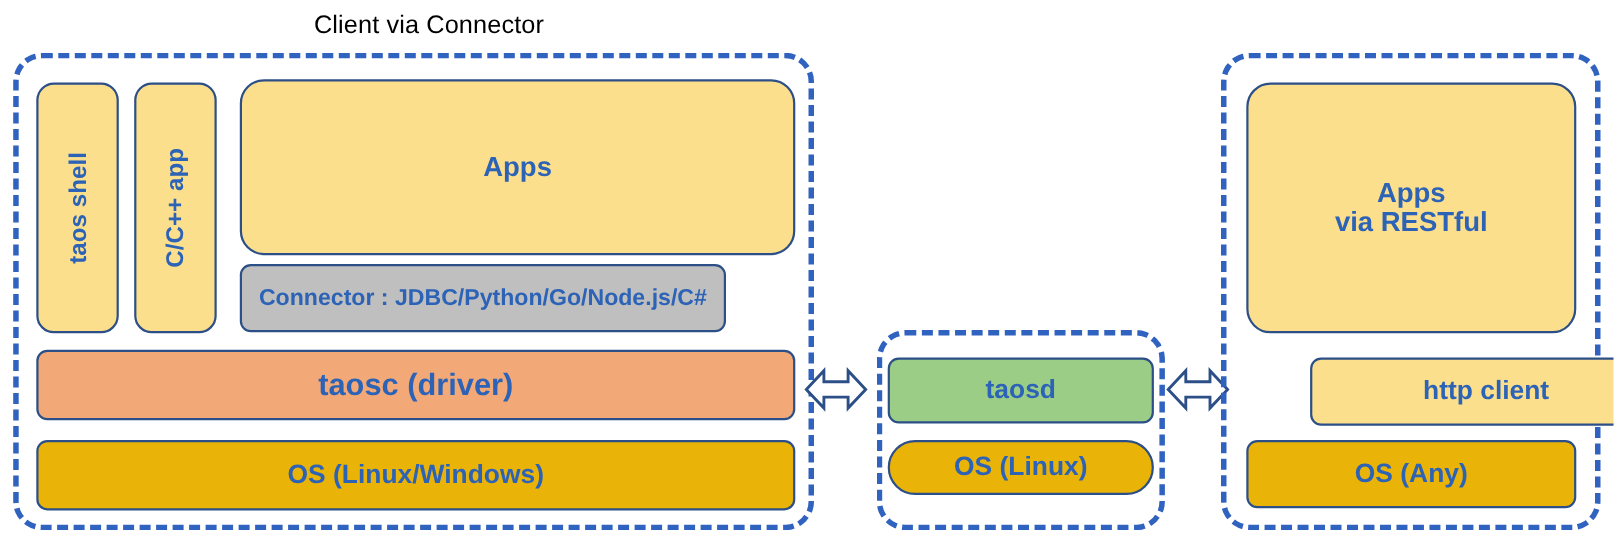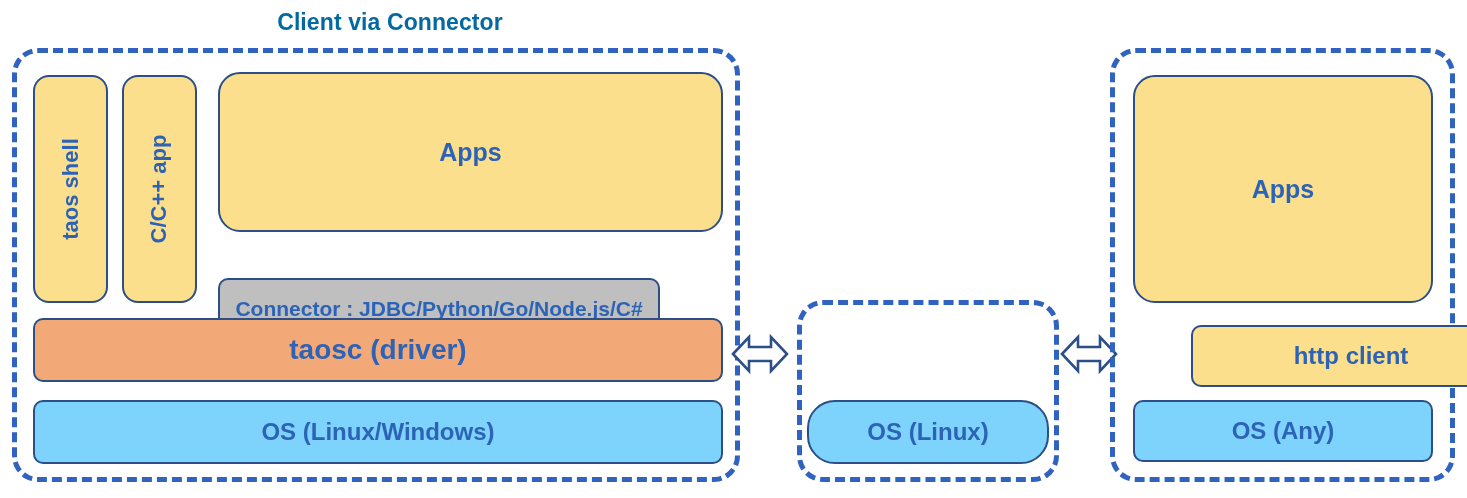--- a/index.html
+++ b/index.html
@@ -15,22 +15,22 @@
     position: relative;
     width: 1467px;
     height: 498px;
     background: #ffffff;
     overflow: hidden;
   }
 
   
   .col-title {
     position: absolute;
-    color: #0369a1;
-    font-weight: bold;
+    color: #000000;
+    font-weight: normal;
     font-size: 23px;
     letter-spacing: 0.1px;
     text-align: center;
     white-space: nowrap;
     line-height: 28px;
   }
   #title-connector { left: 190px; top: 8px; width: 400px; }
   #title-server    { left: 805px; top: 8px; width: 240px; }
   #title-restful   { left: 1110px; top: 8px; width: 340px; }
 
@@ -59,51 +59,51 @@
     color: #2c63b6;
     font-weight: bold;
     font-size: 22px;
     line-height: 26px;
     padding: 2px 6px;
   }
   .box.small-radius { border-radius: 10px; }
   .fill-yellow { background: #fcdf8c; }
   .fill-gray   { background: #bfbfbf; }
   .fill-orange { background: #f3a977; }
-  .fill-blue   { background: #7dd3fc; }
+  .fill-blue   { background: #eab308; }
   .fill-green  { background: #9bcd87; }
 
   
   .box.vertical {
     border-radius: 16px;
   }
   .box.vertical > .vtext {
     transform: rotate(-90deg);
     white-space: nowrap;
     font-size: 22px;
     font-weight: bold;
     color: #2c63b6;
   }
 
   
   #box-taos-shell   { left: 33px;  top: 75px;  width: 75px;  height: 228px; }
   #box-cpp-app      { left: 122px; top: 75px;  width: 75px;  height: 228px; }
   #box-apps-left    { left: 218px; top: 72px;  width: 505px; height: 160px;
                       border-radius: 22px; font-size: 25px; }
   #box-connector    { left: 218px; top: 240px; width: 442px; height: 62px;
-                      font-size: 21px; margin-top: 38px; }
+                      font-size: 21px; }
   #box-taosc        { left: 33px;  top: 318px; width: 690px; height: 64px;
                       font-size: 28px; }
   #box-os-left      { left: 33px;  top: 400px; width: 690px; height: 64px;
                       font-size: 24px; }
 
   
   #box-taosd        { left: 807px; top: 325px; width: 242px; height: 60px;
                       font-size: 24px; }
-  #box-os-server    { left: 807px; top: 400px; width: 242px; height: 64px;
+  #box-os-server    { left: 807px; top: 400px; width: 242px; height: 50px;
                       font-size: 24px; border-radius: 28px; }
 
   
   #box-apps-rest    { left: 1133px; top: 75px;  width: 300px; height: 228px;
                       border-radius: 22px; font-size: 25px; }
   #box-http-client  { left: 1191px; top: 325px; width: 320px; height: 62px;
                       font-size: 24px; }
   #box-os-any       { left: 1133px; top: 400px; width: 300px; height: 62px;
                       font-size: 24px; text-align: center; }
 
@@ -153,36 +153,40 @@
   </div>
 
   <div class="arrow" id="arrow-left">
     <svg viewBox="0 0 58 52" xmlns="http://www.w3.org/2000/svg">
       <path d="M2 26 L18 9 L18 19 L40 19 L40 9 L56 26 L40 43 L40 33 L18 33 L18 43 Z" fill="#ffffff" stroke="#2b4f86" stroke-width="2.6" stroke-linejoin="miter"></path>
     </svg>
   </div>
 
   <div class="group" id="group-server"></div>
 
+  <div class="box fill-green small-radius" id="box-taosd">
+    <span>taosd</span>
+  </div>
 
   <div class="box fill-blue small-radius" id="box-os-server">
     <span>OS (Linux)</span>
   </div>
 
   <div class="arrow" id="arrow-right">
     <svg viewBox="0 0 58 52" xmlns="http://www.w3.org/2000/svg">
       <path d="M2 26 L18 9 L18 19 L40 19 L40 9 L56 26 L40 43 L40 33 L18 33 L18 43 Z" fill="#ffffff" stroke="#2b4f86" stroke-width="2.6" stroke-linejoin="miter"></path>
     </svg>
   </div>
 
   <div class="group" id="group-restful"></div>
 
   <div class="box fill-yellow" id="box-apps-rest">
     <span>
       <span>Apps</span><br>
+      <span>via RESTful</span>
     </span>
   </div>
 
   <div class="box fill-yellow small-radius" id="box-http-client">
     <span>http client</span>
   </div>
 
   <div class="box fill-blue small-radius" id="box-os-any">
     <span>OS (Any)</span>
   </div>

